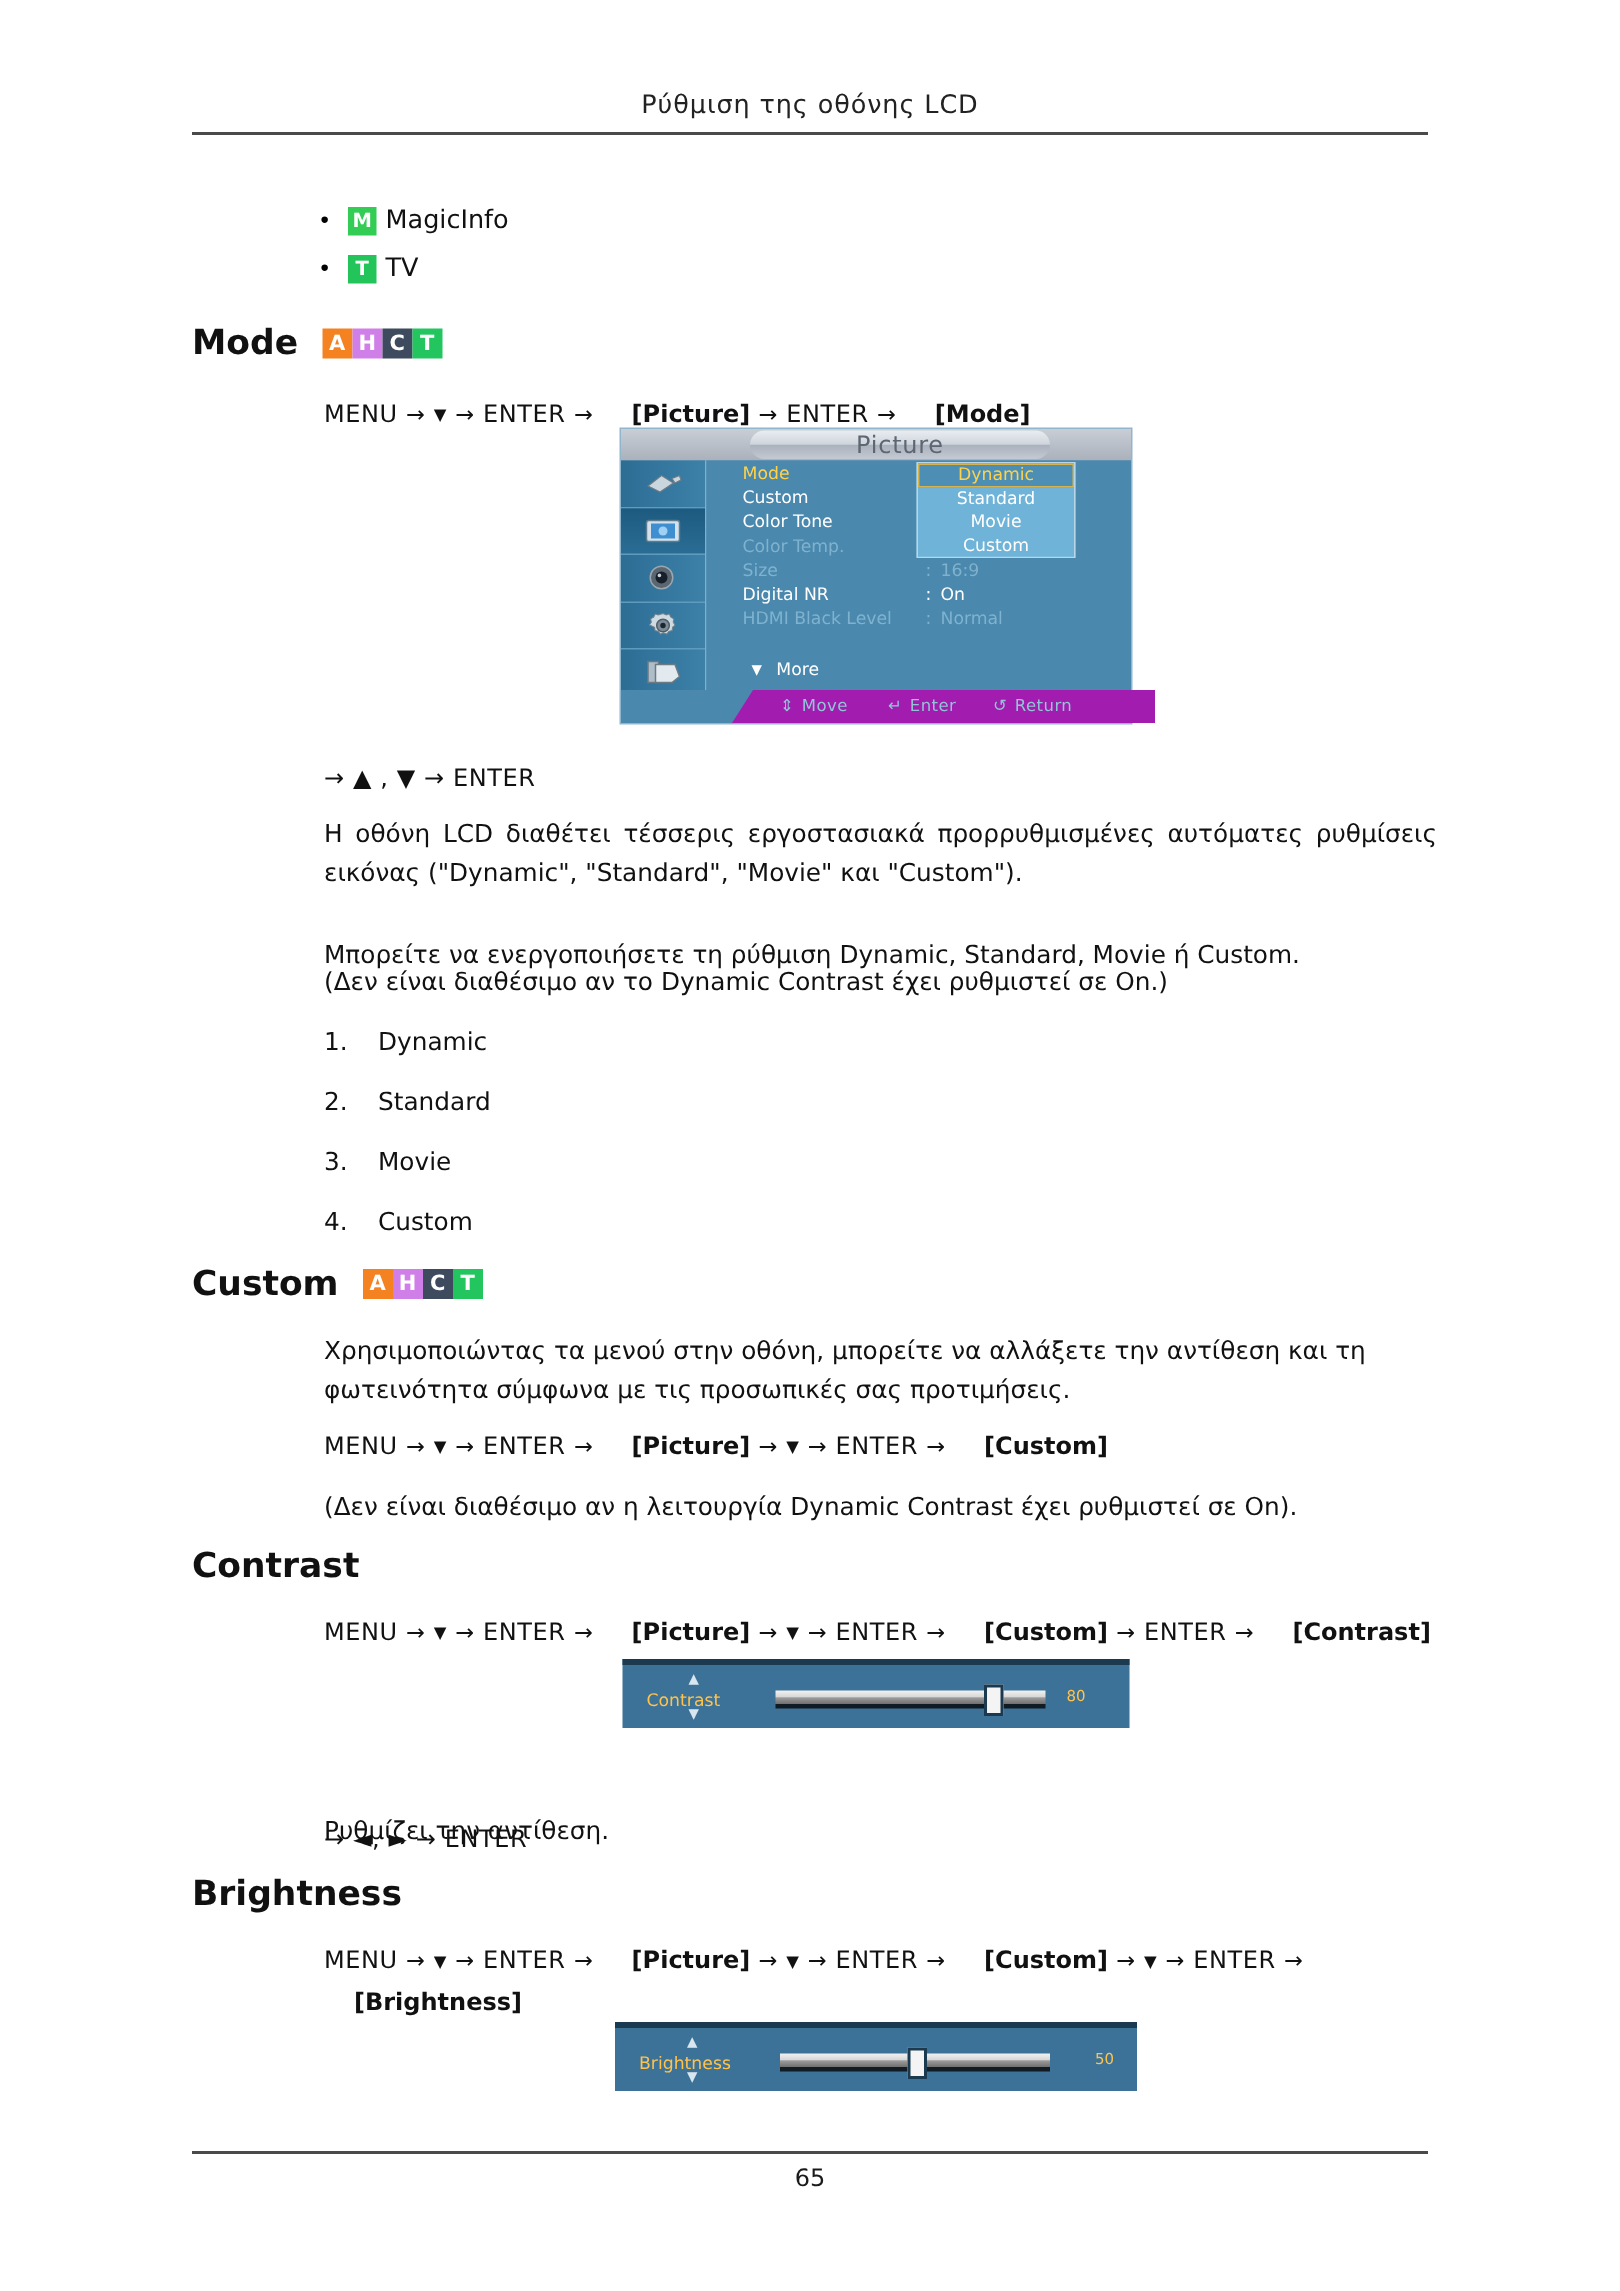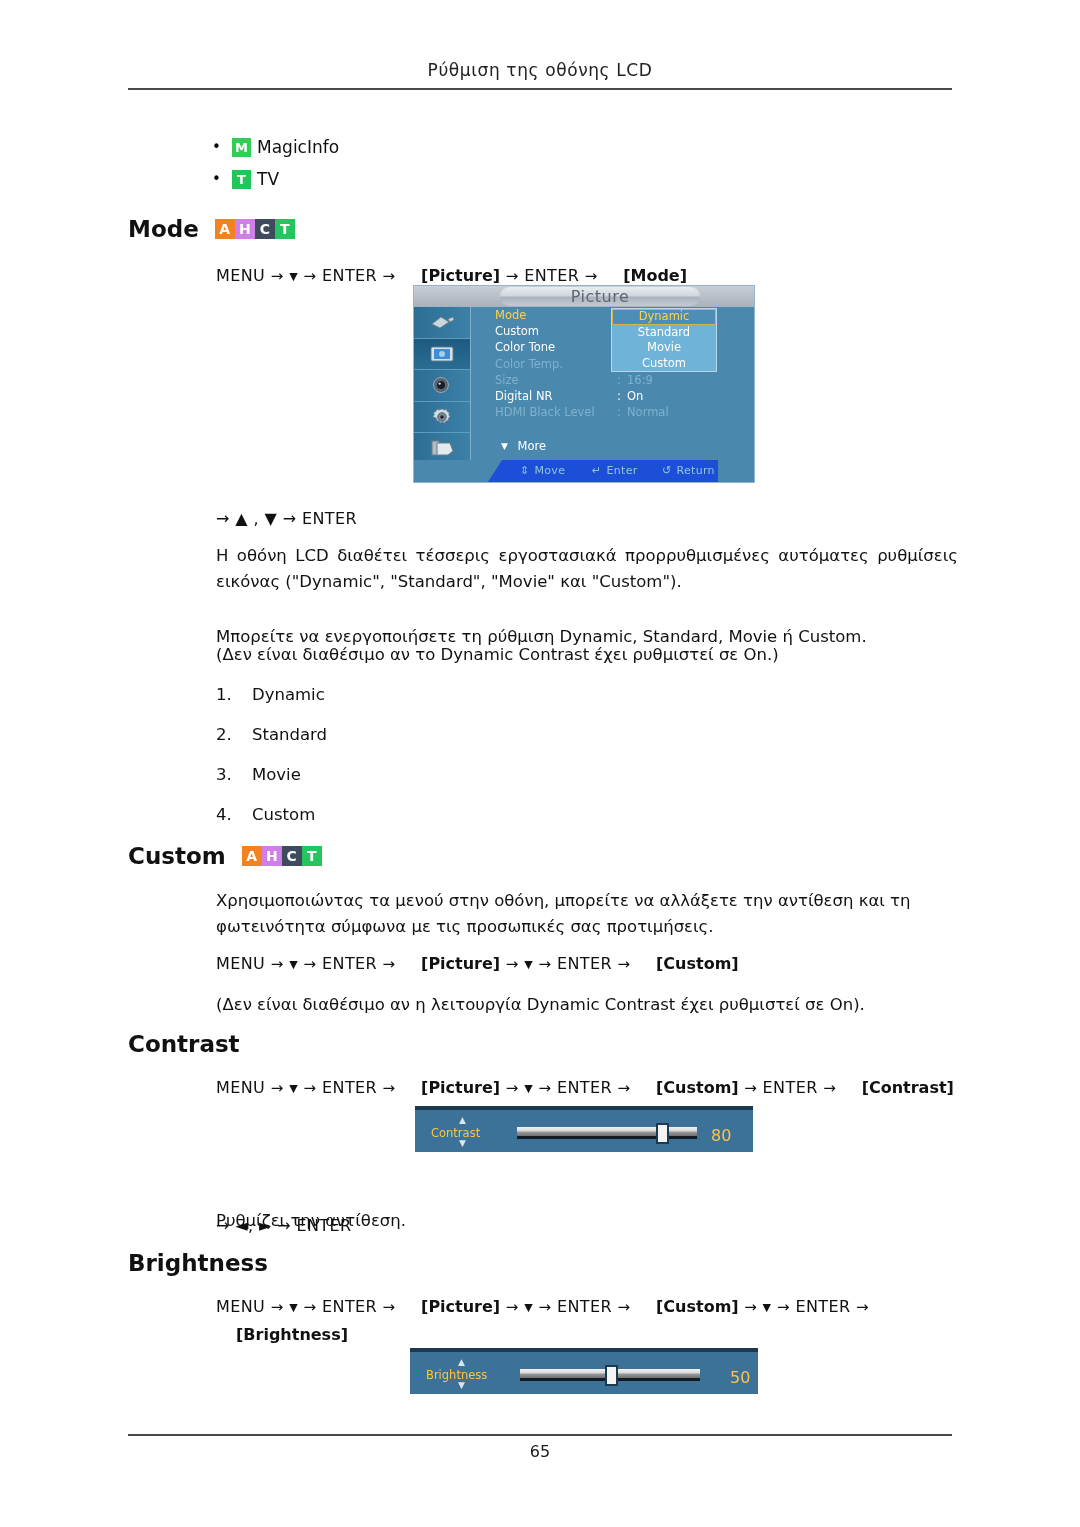--- a/index.html
+++ b/index.html
@@ -122,22 +122,23 @@
   .dd-item{
     height:15.5px;line-height:15.5px;text-align:center;font-size:11.5px;
     color:#ffffff;background:#6fb3d8;
   }
   .dd-item.sel{
     color:#ffd24a;border:1px solid #d8b24a;background:#4d8fb4;
     height:13.5px;line-height:13.5px;
   }
 
   .osd-bottom{
-    position:absolute;left:0;bottom:0;width:304px;height:22px;
-    background:#1d4ed8;
+    position:absolute;left:0;bottom:0;width:340px;height:22px;
+    background:#a21caf;
+    padding-left:16px;
   }
   .osd-bottom .tabcut{
     position:absolute;left:0;top:0;width:88px;height:22px;
     background:#4a88ae;
     clip-path:polygon(0 0,88px 0,74px 22px,0 22px);
   }
   .hint{
     position:absolute;top:0;height:22px;line-height:22px;
     font-size:11px;color:#92c4d8;letter-spacing:.3px;
   }
@@ -156,21 +157,21 @@
   }
   .sl-track{
     position:absolute;height:9px;
     background:linear-gradient(#f2f2f2 0%,#d8d8d8 45%,#9a9a9a 55%,#6f6f6f 100%);
     border-bottom:3px solid #101b24;
   }
   .sl-knob{
     position:absolute;width:9px;height:17px;
     background:#f4f4f4;border:2px solid #1b3a50;
   }
-  .sl-val{position:absolute;font-size:16px;color:#ffc24a;}
+  .sl-val{position:absolute;font-size:10px;color:#ffc24a;}
 </style>
 </head>
 <body>
 
 <div class="page">
 
   <div class="hdr-title">Ρύθμιση της οθόνης LCD</div>
   <div class="hdr-rule"></div>
 
   <div class="bullets">

